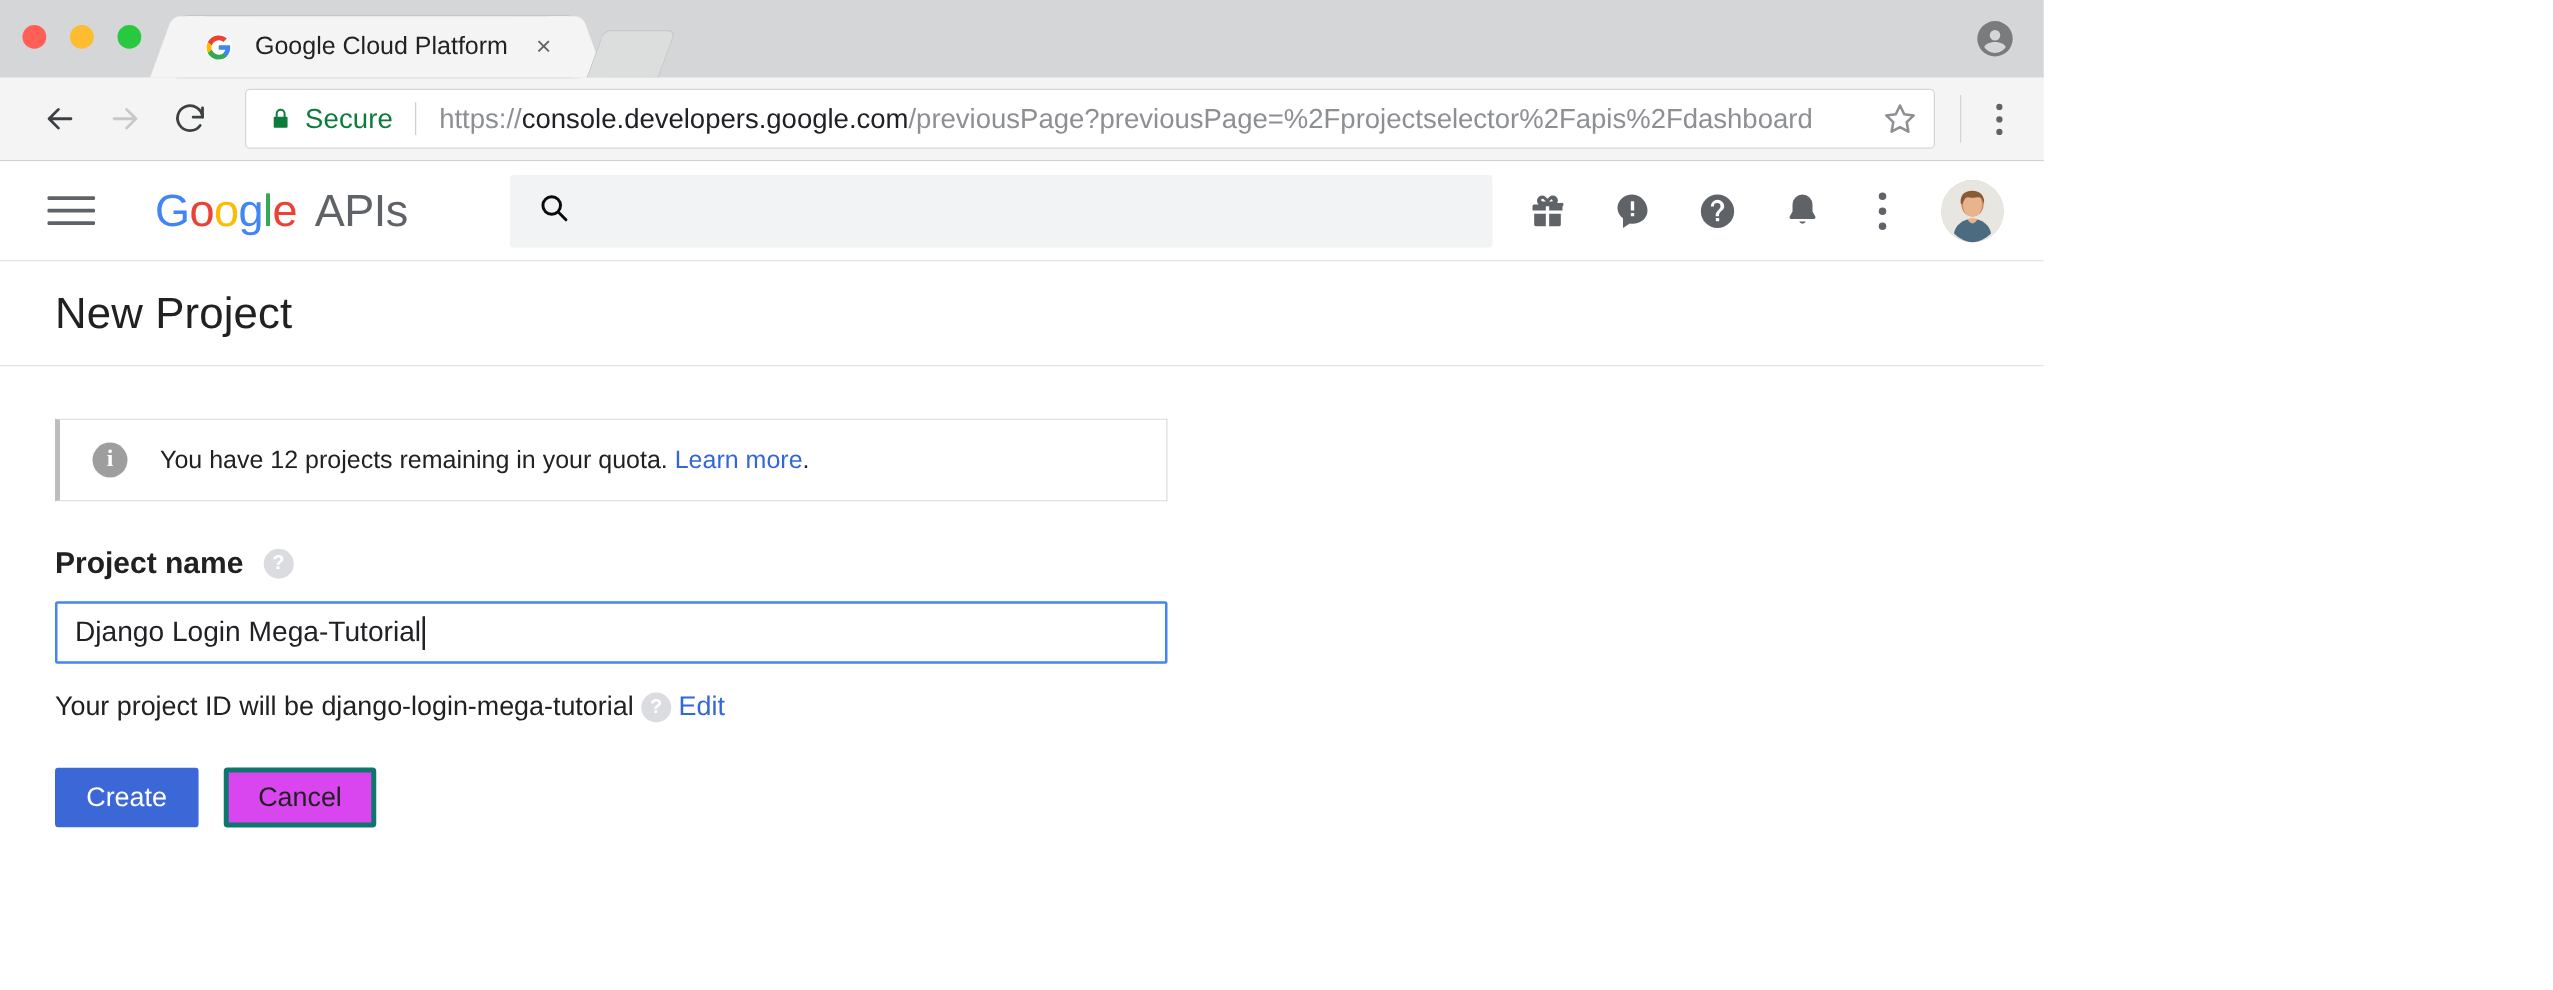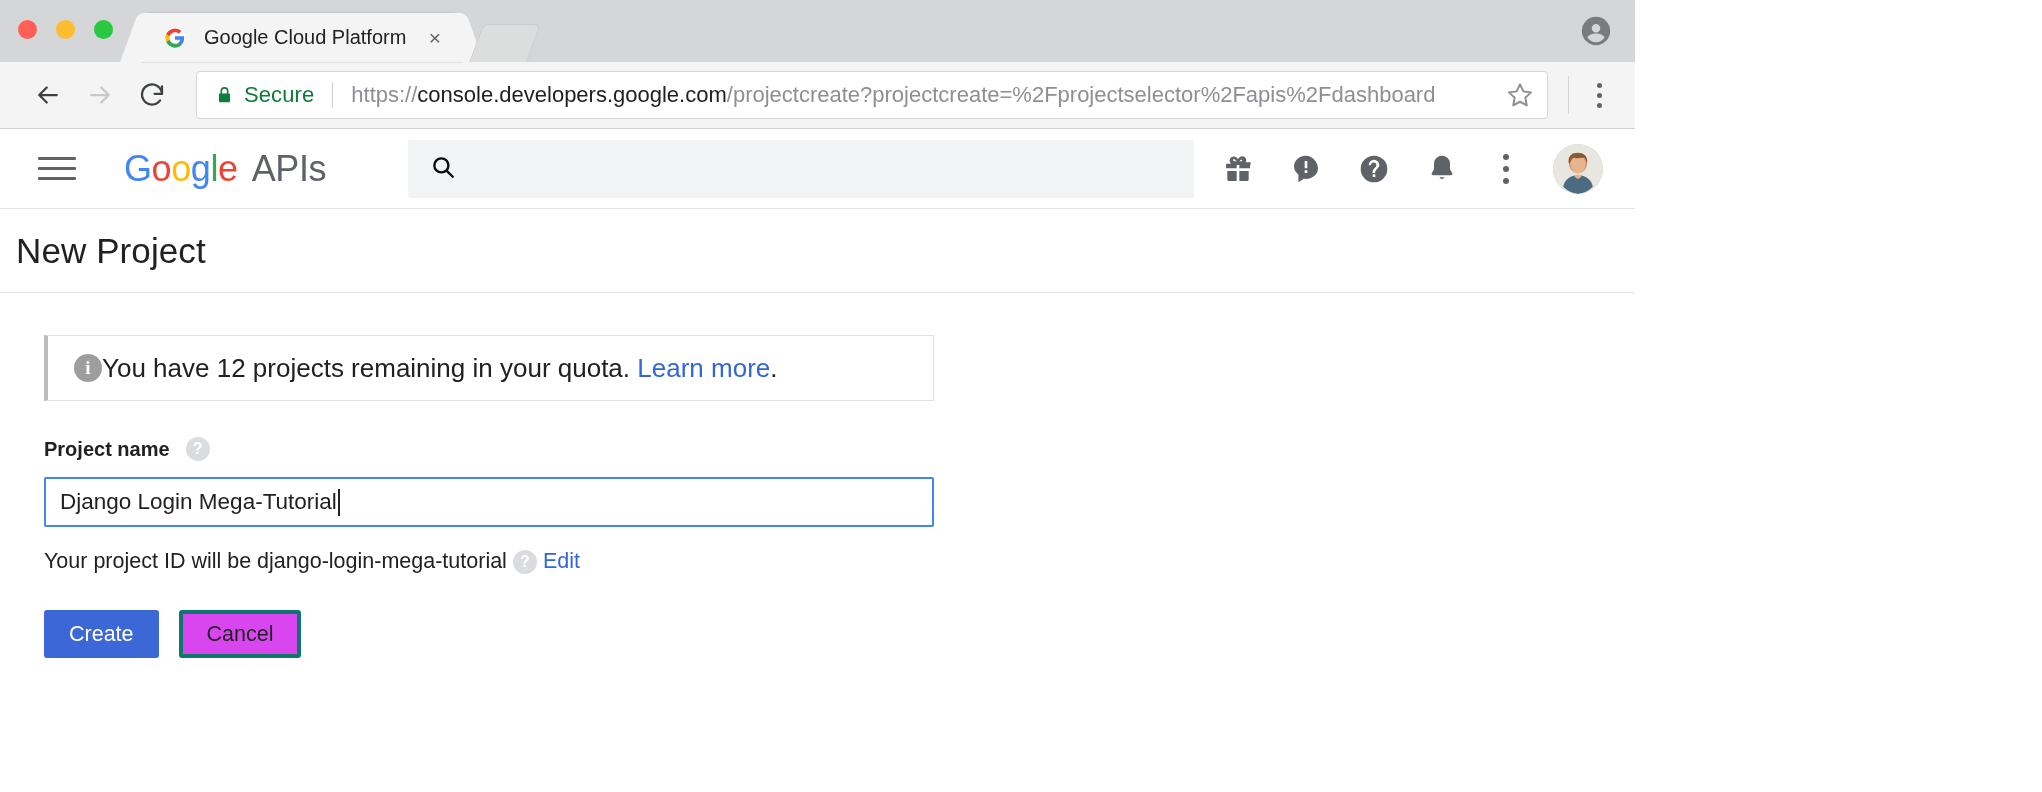--- a/index.html
+++ b/index.html
@@ -142,21 +142,21 @@
   .kebab-h { width: 26px; height: 34px; display: flex; flex-direction: column; align-items: center; justify-content: center; gap: 6px; }
   .kebab-h i { width: 6px; height: 6px; border-radius: 50%; background: #5f6368; display: block; }
   .avatar {
     width: 50px; height: 50px; border-radius: 50%;
     overflow: hidden; background: #cfd3cc; position: relative; flex: 0 0 50px;
   }
 
   .page-title-bar {
     height: 84px;
     display: flex; align-items: center;
-    padding-left: 16px;
+    padding-left: 44px;
     border-bottom: 1px solid #e4e4e4;
   }
   .page-title { font-size: 35px; color: #212121; font-weight: 400; letter-spacing: .1px; }
 
   .content { padding: 42px 0 0 44px; }
 
   .info-banner {
     width: 890px; height: 66px;
     background: #fff;
     border: 1px solid #e0e0e0;
@@ -164,25 +164,25 @@
     display: flex; align-items: center;
     padding: 0 22px 0 26px;
   }
   .info-icon {
     width: 28px; height: 28px; border-radius: 50%;
     background: #9e9e9e; color: #fff;
     font-size: 19px; font-weight: bold; font-family: "Liberation Serif", serif;
     display: flex; align-items: center; justify-content: center;
     flex: 0 0 28px;
   }
-  .info-text { font-size: 26px; color: #212121; white-space: nowrap; }
+  .info-text { margin-left: 26px; font-size: 20px; color: #212121; white-space: nowrap; }
   .info-text a { color: #3367d6; text-decoration: none; }
 
   .field-label-row { margin-top: 36px; display: flex; align-items: center; gap: 16px; }
-  .field-label { font-size: 20px; font-weight: bold; color: #212121; }
+  .field-label { font-size: 24px; font-weight: bold; color: #212121; }
   .help-circle {
     width: 24px; height: 24px; border-radius: 50%;
     background: #dadce0; color: #ffffff;
     font-size: 16px; font-weight: bold;
     display: flex; align-items: center; justify-content: center;
   }
 
   .text-input {
     margin-top: 16px;
     width: 890px; height: 50px;
@@ -267,21 +267,21 @@
     </span>
 
     <div class="omnibox">
       <span class="lock">
         <svg viewBox="0 0 24 24" width="19" height="22" fill="#0d7c3a">
           <path d="M12 2a5 5 0 00-5 5v3H6a1 1 0 00-1 1v9a1 1 0 001 1h12a1 1 0 001-1v-9a1 1 0 00-1-1h-1V7a5 5 0 00-5-5zm0 2a3 3 0 013 3v3H9V7a3 3 0 013-3z"></path>
         </svg>
       </span>
       <span class="secure-txt">Secure</span>
       <span class="omni-sep"></span>
-      <span class="url"><span class="scheme">https://</span><span class="host">console.developers.google.com</span><span class="path">/projectcreate?projectcreate=%2Fprojectselector%2Fapis%2Fdashboard</span></span>
+      <span class="url"><span class="scheme">https://</span><span class="host">console.developers.google.com</span><span class="path">/previousPage?previousPage=%2Fprojectselector%2Fapis%2Fdashboard</span></span>
       <span class="star">
         <svg viewBox="0 0 24 24" fill="none" stroke="currentColor" stroke-width="1.6" stroke-linejoin="round">
           <path d="M12 3.5l2.7 5.6 6.1.8-4.5 4.3 1.1 6.1L12 17.4 6.6 20.3l1.1-6.1L3.2 9.9l6.1-.8z"></path>
         </svg>
       </span>
     </div>
 
     <span class="omni-tail-sep"></span>
     <span class="kebab-chrome">
         <i></i>

